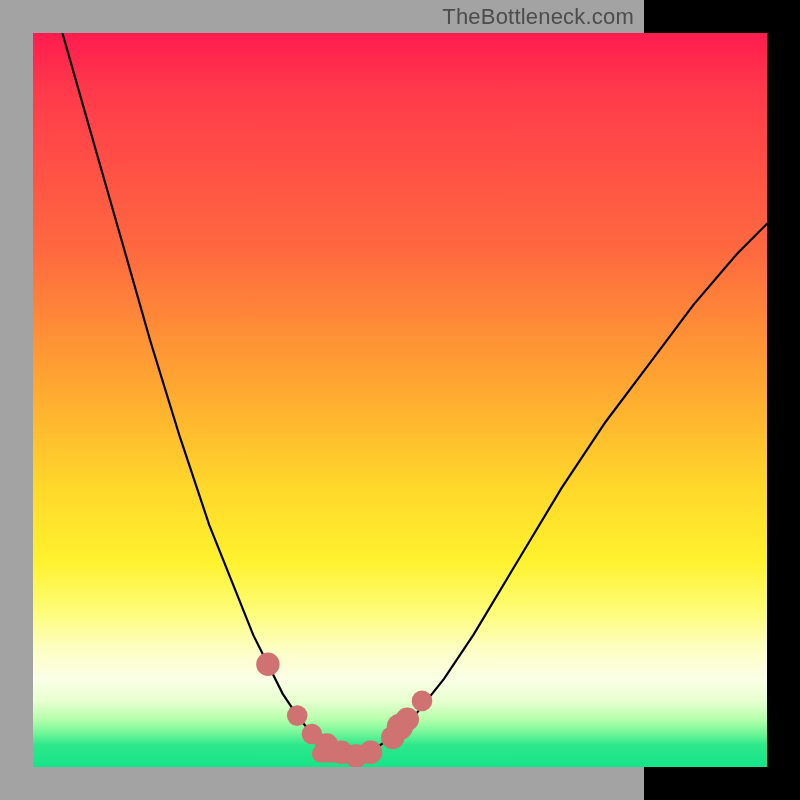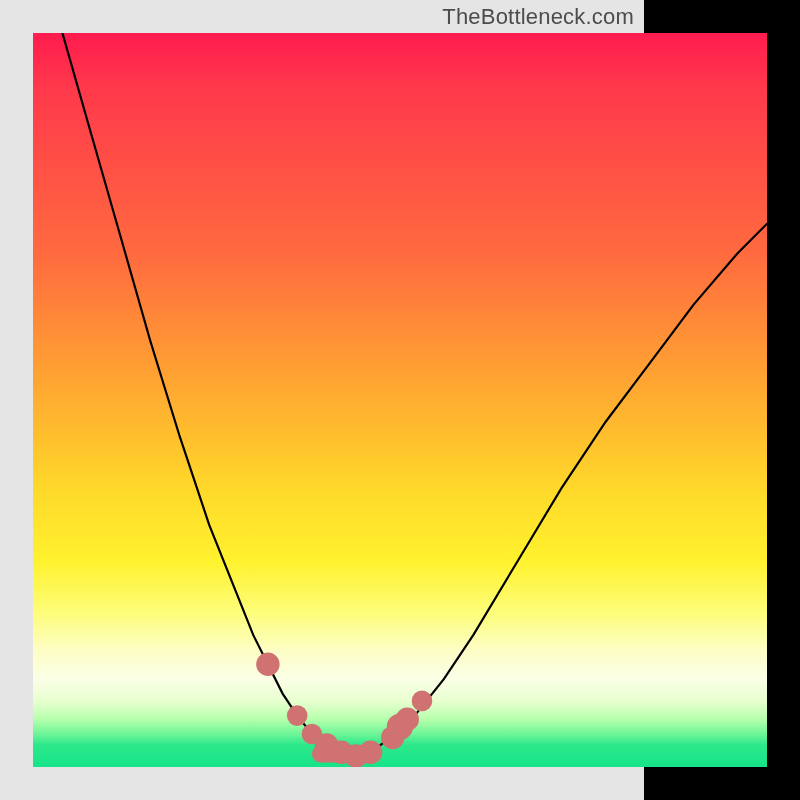--- a/index.html
+++ b/index.html
@@ -7,21 +7,21 @@
     padding: 0;
     width: 800px;
     height: 800px;
     background: #000;
     overflow: hidden;
   }
   .container {
     position: relative;
     width: 644px;
     height: 800px;
-    background: #e5e5e5;
+    background: #a3a3a3;
   }
   .watermark {
     position: absolute;
     top: 4px;
     right: 10px;
     font-family: Arial, Helvetica, sans-serif;
     font-size: 22px;
     color: #4c4c4c;
     z-index: 10;
     letter-spacing: 0.2px;

